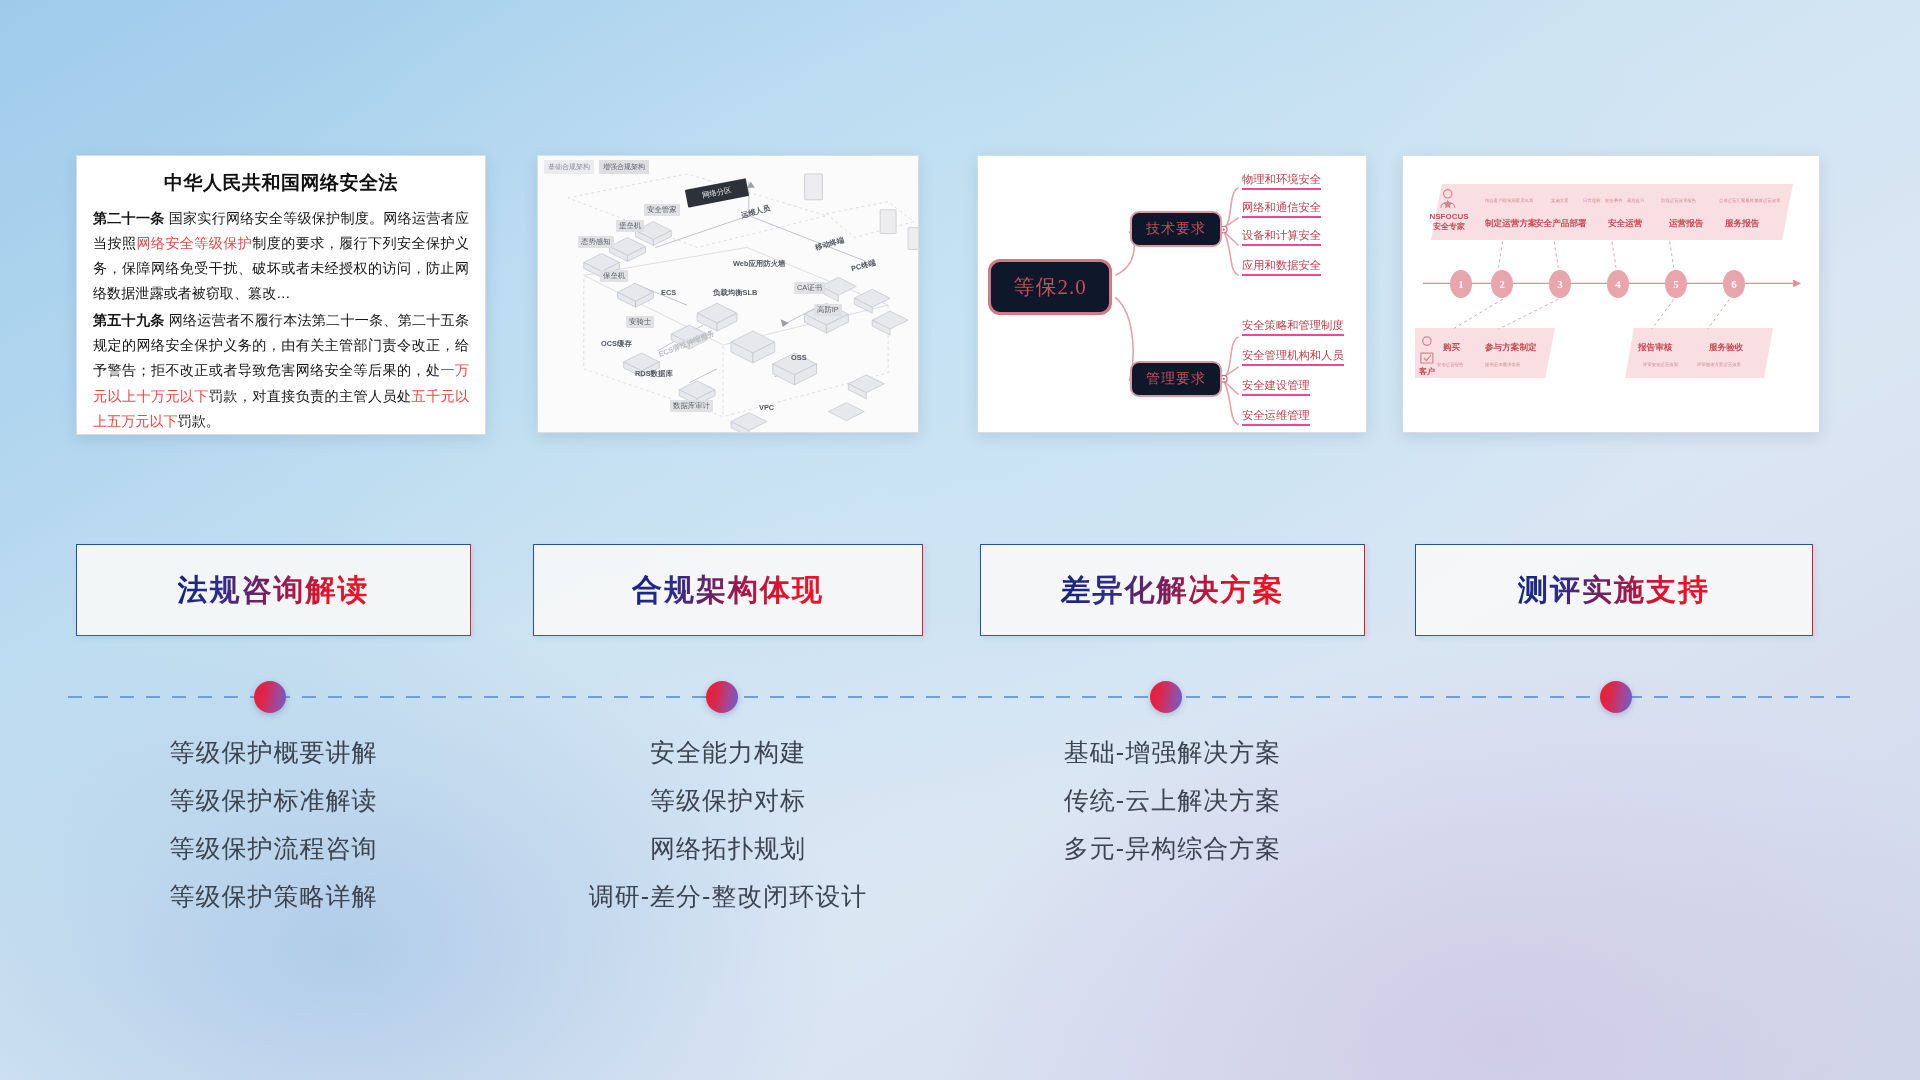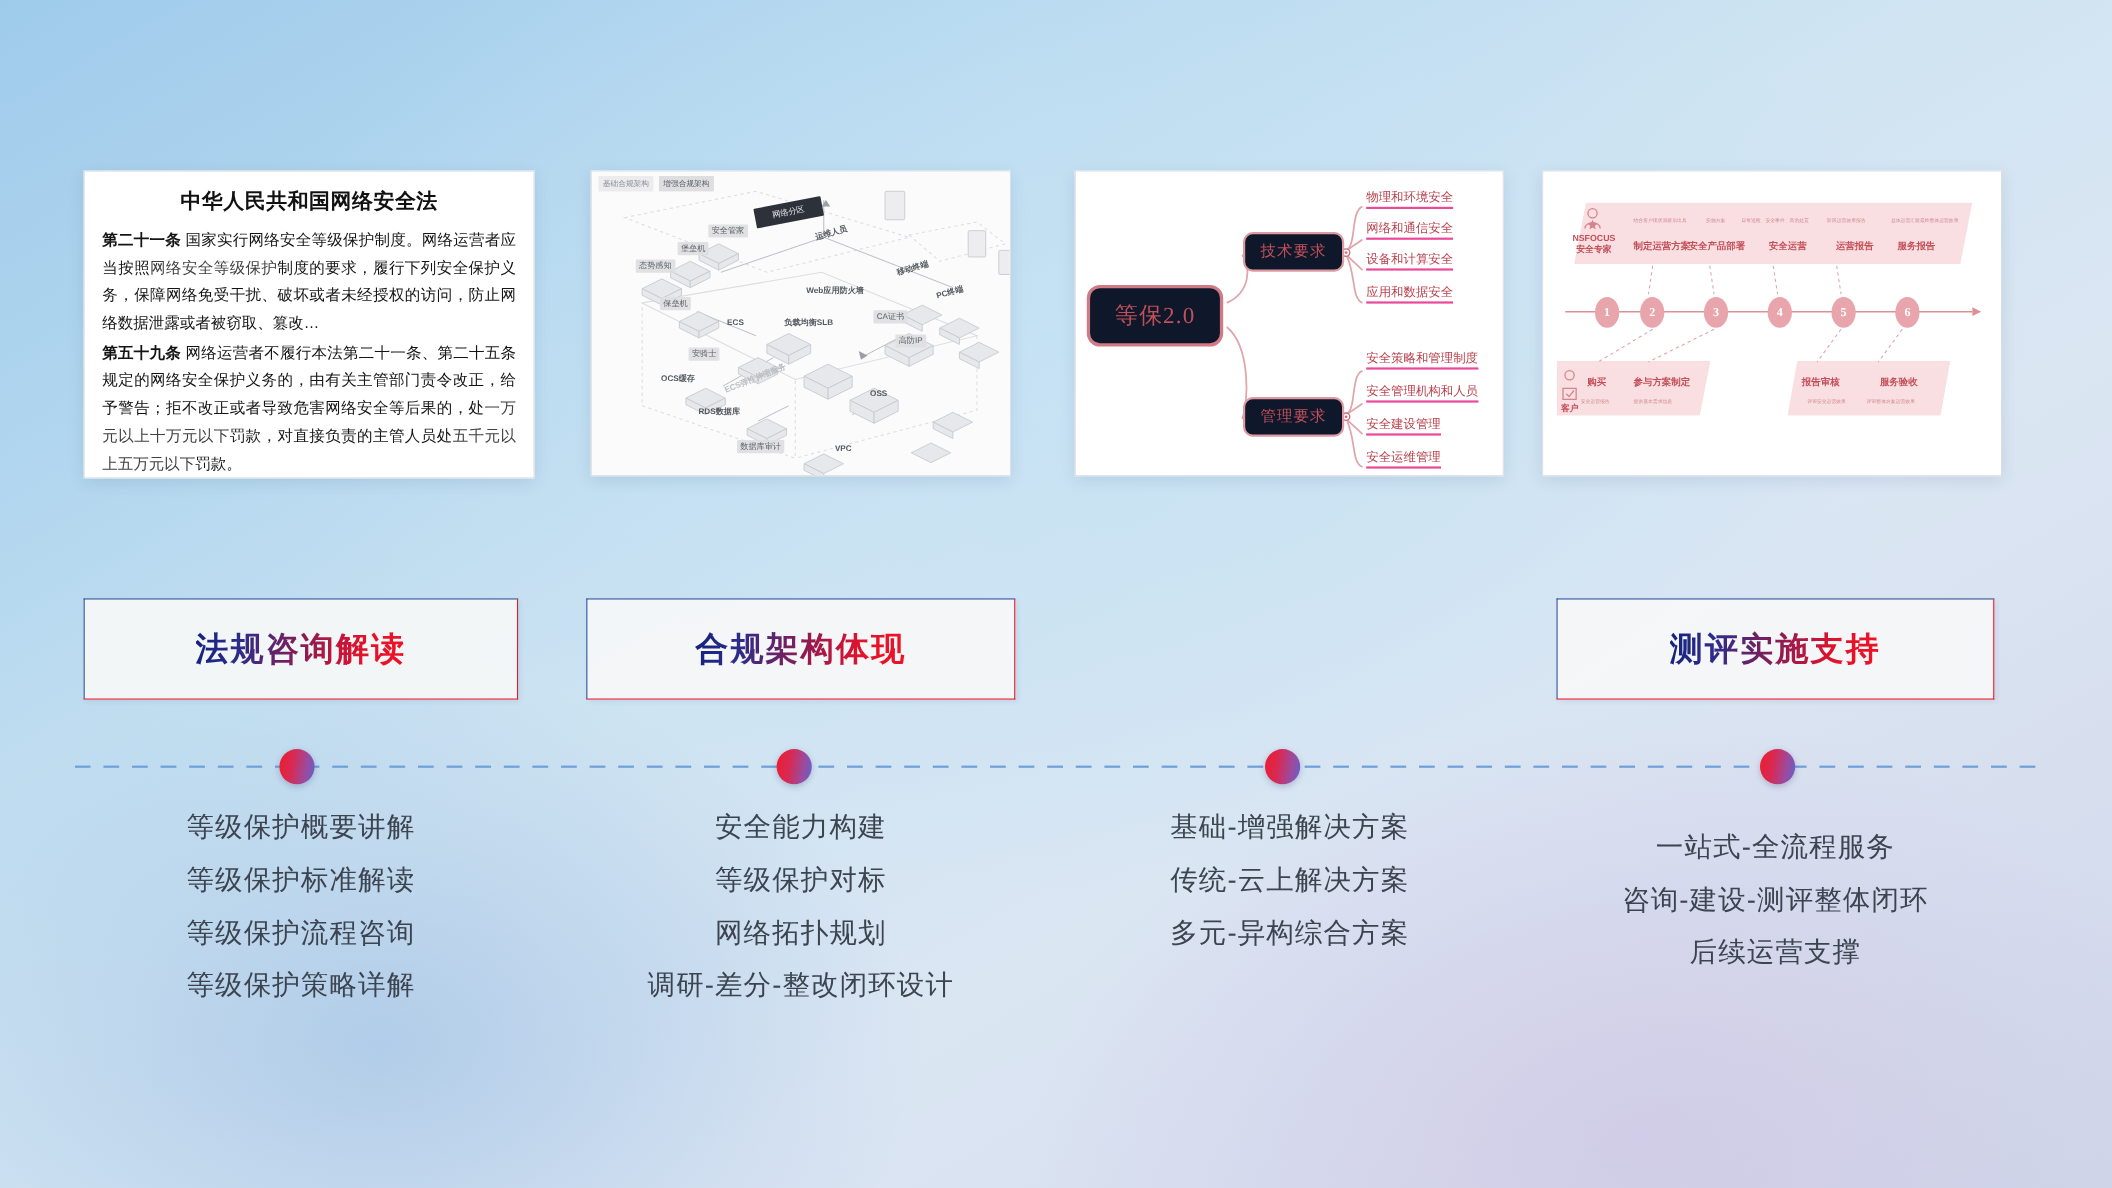--- a/index.html
+++ b/index.html
@@ -34,21 +34,21 @@
 
   
   .law { padding: 14px 16px 10px 16px; }
   .law-title {
     text-align: center; font-size: 19px; font-weight: bold;
     color: #111; letter-spacing: .5px; margin-bottom: 10px;
   }
   .law-para { font-size: 14.1px; line-height: 1.78; color: #141414; text-align: justify; }
   .law-para + .law-para { margin-top: 2px; }
   .law-para b { font-weight: bold; }
-  .law-red { color: #404040; }
+  .law-red { color: #ef4444; }
 
   
   .arch { position: relative; width: 100%; height: 100%; background: #fbfbfc; }
   .arch-tabs { position: absolute; left: 6px; top: 4px; display: flex; gap: 5px; }
   .arch-tab { font-size: 7px; color: #8a8f96; background: #ececee; padding: 2px 4px; }
   .arch-tab.on { background: #dedee1; color: #5d6168; }
   .arch-svg { position: absolute; inset: 0; }
   .arch-lbl {
     position: absolute; font-size: 7.4px; color: #5c6168; white-space: nowrap;
     background: rgba(222,222,225,.92); padding: 1px 3px; border-radius: 1px;
@@ -381,20 +381,23 @@
     </div>
   </div>
 
   <div class="hdrs">
     <div class="hdr h1">
       <span class="hdr-txt">法规咨询解读</span>
     </div>
     <div class="hdr h2">
       <span class="hdr-txt">合规架构体现</span>
     </div>
+    <div class="hdr h3">
+      <span class="hdr-txt">差异化解决方案</span>
+    </div>
     <div class="hdr h4">
       <span class="hdr-txt">测评实施支持</span>
     </div>
   </div>
 
   <div class="timeline">
     <div class="tl-line"></div>
     <div class="tl-dot d1"></div>
     <div class="tl-dot d2"></div>
     <div class="tl-dot d3"></div>
@@ -412,20 +415,15 @@
       <div class="li">安全能力构建</div>
       <div class="li">等级保护对标</div>
       <div class="li">网络拓扑规划</div>
       <div class="li">调研-差分-整改闭环设计</div>
     </div>
     <div class="lst l3">
       <div class="li">基础-增强解决方案</div>
       <div class="li">传统-云上解决方案</div>
       <div class="li">多元-异构综合方案</div>
     </div>
-    <div class="lst l4">
-      <div class="li">一站式-全流程服务</div>
-      <div class="li">咨询-建设-测评整体闭环</div>
-      <div class="li">后续运营支撑</div>
-    </div>
   </div>
 
 </div>
 
 </body></html>

